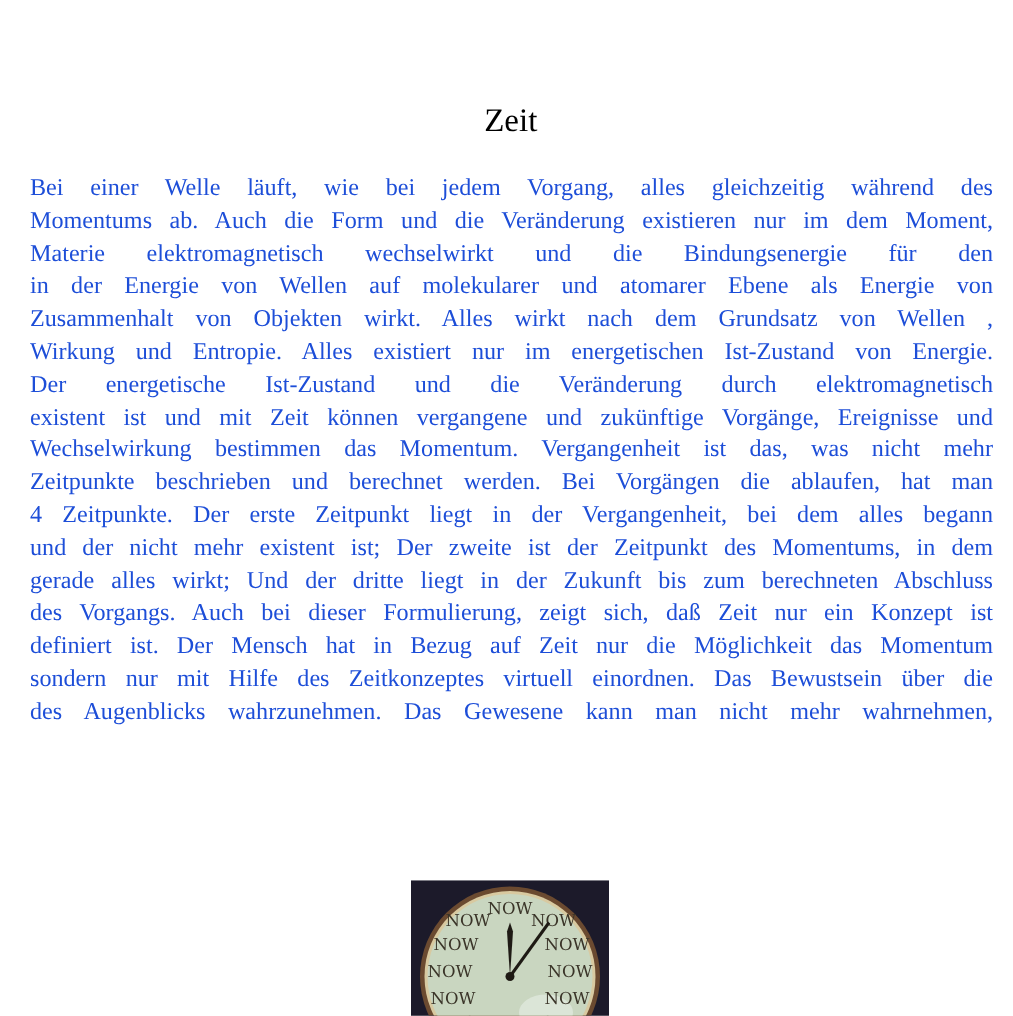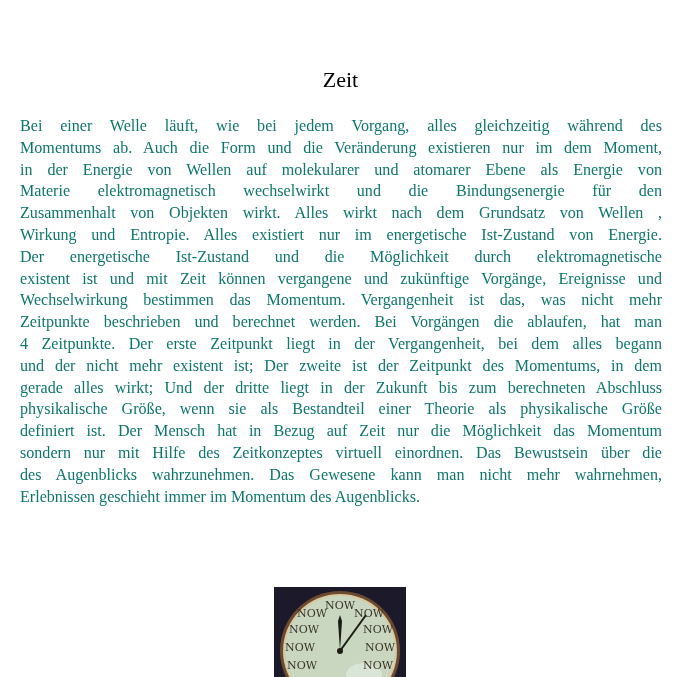--- a/index.html
+++ b/index.html
@@ -5,55 +5,54 @@
     html, body { margin: 0; padding: 0; background: #ffffff; }
     body { width: 675px; height: 677px; position: relative; overflow: hidden; }
     .page { position: absolute; left: 0; top: 0; width: 675px; height: 677px; margin-top: 47px; }
     .title {
       position: absolute; left: 0; top: 19px; width: 681px; text-align: center;
       font-family: "Liberation Serif", serif; font-size: 22px; color: #000; line-height: 28px;
     }
     .body {
       position: absolute; left: 20px; top: 68px; width: 642px;
       font-family: "Liberation Serif", serif; font-size: 16.1px; line-height: 21.8px;
-      color: #0f766e; text-align: justify; text-align-last: justify;
+      color: #1d4ed8; text-align: justify; text-align-last: justify;
     }
     .body .line { display: block; text-align: justify; text-align-last: justify; white-space: nowrap; }
     .body .line.last { text-align-last: left; }
     .clock-frame {
       position: absolute; left: 274px; top: 540px; width: 132px; height: 123px;
       background: #1c1a2a; overflow: hidden;
     }
     .clock-frame svg { display: block; }
   </style>
 </head>
 <body>
 
 <div class="page">
   <div class="title">Zeit</div>
 
   <div class="body">
     <span class="line">Bei einer Welle läuft, wie bei jedem Vorgang, alles gleichzeitig während des</span>
     <span class="line">Momentums ab. Auch die Form und die Veränderung existieren nur im dem Moment,</span>
+    <span class="line">Materie elektromagnetisch wechselwirkt und die Bindungsenergie für den</span>
     <span class="line">in der Energie von Wellen auf molekularer und atomarer Ebene als Energie von</span>
-    <span class="line">Materie elektromagnetisch wechselwirkt und die Bindungsenergie für den</span>
     <span class="line">Zusammenhalt von Objekten wirkt. Alles wirkt nach dem Grundsatz von Wellen ,</span>
-    <span class="line">Wirkung und Entropie. Alles existiert nur im energetische Ist-Zustand von Energie.</span>
-    <span class="line">Der energetische Ist-Zustand und die Möglichkeit durch elektromagnetische</span>
+    <span class="line">Wirkung und Entropie. Alles existiert nur im energetischen Ist-Zustand von Energie.</span>
+    <span class="line">Der energetische Ist-Zustand und die Veränderung durch elektromagnetisch</span>
     <span class="line">existent ist und mit Zeit können vergangene und zukünftige Vorgänge, Ereignisse und</span>
     <span class="line">Wechselwirkung bestimmen das Momentum. Vergangenheit ist das, was nicht mehr</span>
     <span class="line">Zeitpunkte beschrieben und berechnet werden. Bei Vorgängen die ablaufen, hat man</span>
     <span class="line">4 Zeitpunkte. Der erste Zeitpunkt liegt in der Vergangenheit, bei dem alles begann</span>
     <span class="line">und der nicht mehr existent ist; Der zweite ist der Zeitpunkt des Momentums, in dem</span>
     <span class="line">gerade alles wirkt;  Und der dritte liegt in der Zukunft bis zum berechneten Abschluss</span>
-    <span class="line">physikalische Größe, wenn sie als Bestandteil einer Theorie als physikalische Größe</span>
+    <span class="line">des Vorgangs. Auch bei dieser Formulierung, zeigt sich, daß Zeit nur ein Konzept ist</span>
     <span class="line">definiert ist. Der Mensch hat in Bezug auf Zeit nur die Möglichkeit das Momentum</span>
     <span class="line">sondern nur mit Hilfe des Zeitkonzeptes virtuell einordnen. Das Bewustsein über die</span>
     <span class="line">des Augenblicks wahrzunehmen. Das Gewesene kann man nicht mehr wahrnehmen,</span>
-    <span class="line last">Erlebnissen geschieht immer im Momentum des Augenblicks.</span>
   </div>
 
   <div class="clock-frame">
     <svg width="132" height="123" viewBox="0 0 132 123">
       <rect x="0" y="0" width="132" height="123" fill="#1c1a2a"></rect>
       <circle cx="66" cy="64" r="60" fill="#6b4a30"></circle>
       <circle cx="66" cy="64" r="57" fill="#d8c9a0"></circle>
       <circle cx="66" cy="64" r="55" fill="#c9d6c0"></circle>
       <ellipse cx="90" cy="88" rx="18" ry="12" fill="#e8efe6" opacity="0.6"></ellipse>
       <g font-family="DejaVu Serif, serif" font-size="11" fill="#3a3428" text-anchor="middle">

